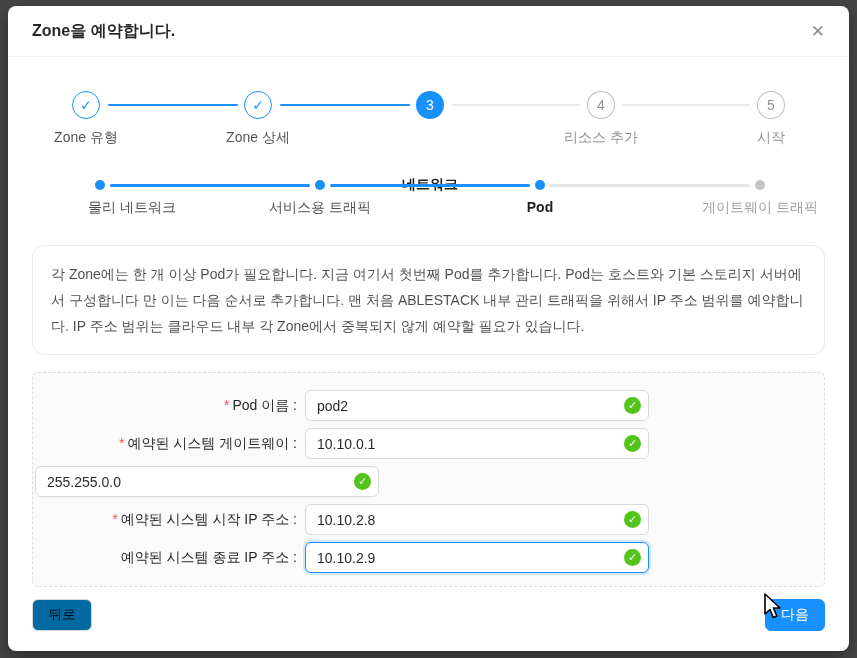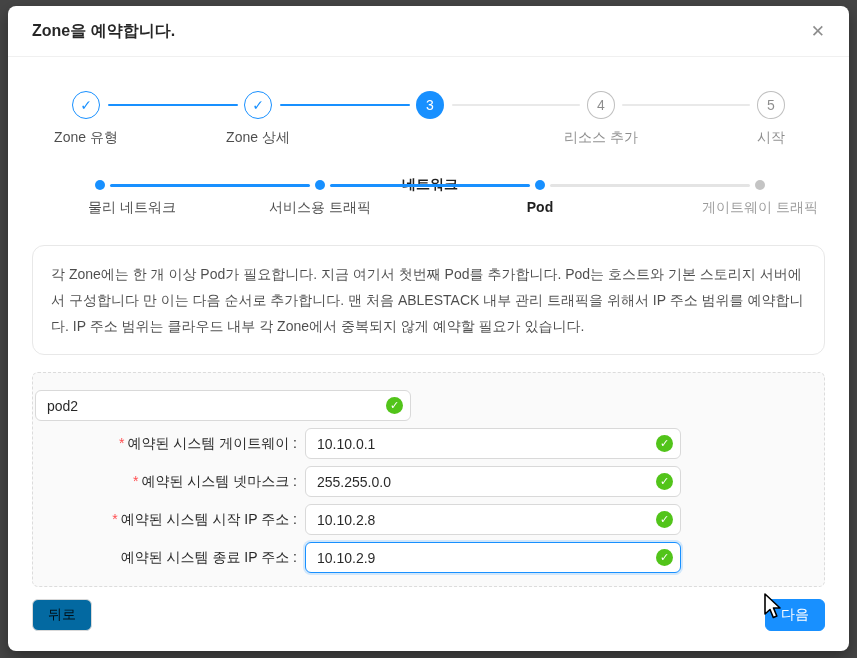--- a/index.html
+++ b/index.html
@@ -77,21 +77,21 @@
     margin-top:17px; background:#fafafa;
     border:1px dashed #dcdcdc; border-radius:6px;
     padding:17px 0 6px 0;
   }
   .form-row { display:flex; align-items:center; margin-bottom:7px; height:31px; }
   .form-label {
     width:270px; text-align:right; font-size:14px; color:rgba(0,0,0,0.85);
     padding-right:6px; white-space:nowrap;
   }
   .req-marker { color:#ff4d4f; font-size:14px; margin-right:3px; vertical-align:top; }
-  .input-wrap { position:relative; width:376px; margin-left:2px;text-decoration:underline; }
+  .input-wrap { position:relative; width:344px; margin-left:2px;text-decoration:underline; }
   .text-input {
     width:100%; height:31px; border:1px solid #d9d9d9; border-radius:6px;
     background:#fff; padding:0 30px 0 11px; font-size:14px;
     color:rgba(0,0,0,0.85); outline:none;
     font-family:"Liberation Sans","DejaVu Sans",sans-serif;
   }
   .text-input.focused {
     border-color:#1890ff;
     box-shadow:0 0 0 2px rgba(24,144,255,0.18);
   }
@@ -176,36 +176,36 @@
       <div class="sub-label" style="left:288px;">서비스용 트래픽</div>
       <div class="sub-label active" style="left:508px;">Pod</div>
       <div class="sub-label wait" style="left:728px;">게이트웨이 트래픽</div>
     </div>
 
     <div class="desc-box">각 Zone에는 한 개 이상 Pod가 필요합니다. 지금 여기서 첫번째 Pod를 추가합니다. Pod는 호스트와 기본 스토리지 서버에서 구성합니다 만 이는 다음 순서로 추가합니다. 맨 처음 ABLESTACK 내부 관리 트래픽을 위해서 IP 주소 범위를 예약합니다. IP 주소 범위는 클라우드 내부 각 Zone에서 중복되지 않게 예약할 필요가 있습니다.</div>
 
     <div class="form-box">
 
       <div class="form-row">
+        <div class="form-label"><span class="req-marker">*</span><span>Pod 이름 :</span></div>
         <div class="input-wrap">
           <input class="text-input" type="text" value="pod2" style="">
           <div class="valid-badge">✓</div>
         </div>
       </div>
 
       <div class="form-row">
         <div class="form-label"><span class="req-marker">*</span><span>예약된 시스템 게이트웨이 :</span></div>
         <div class="input-wrap">
           <input class="text-input" type="text" value="10.10.0.1" style="">
           <div class="valid-badge">✓</div>
         </div>
       </div>
 
       <div class="form-row">
-        <div class="form-label"><span class="req-marker">*</span><span>예약된 시스템 넷마스크 :</span></div>
         <div class="input-wrap">
           <input class="text-input" type="text" value="255.255.0.0" style="">
           <div class="valid-badge">✓</div>
         </div>
       </div>
 
       <div class="form-row">
         <div class="form-label"><span class="req-marker">*</span><span>예약된 시스템 시작 IP 주소 :</span></div>
         <div class="input-wrap">
           <input class="text-input" type="text" value="10.10.2.8" style="">

